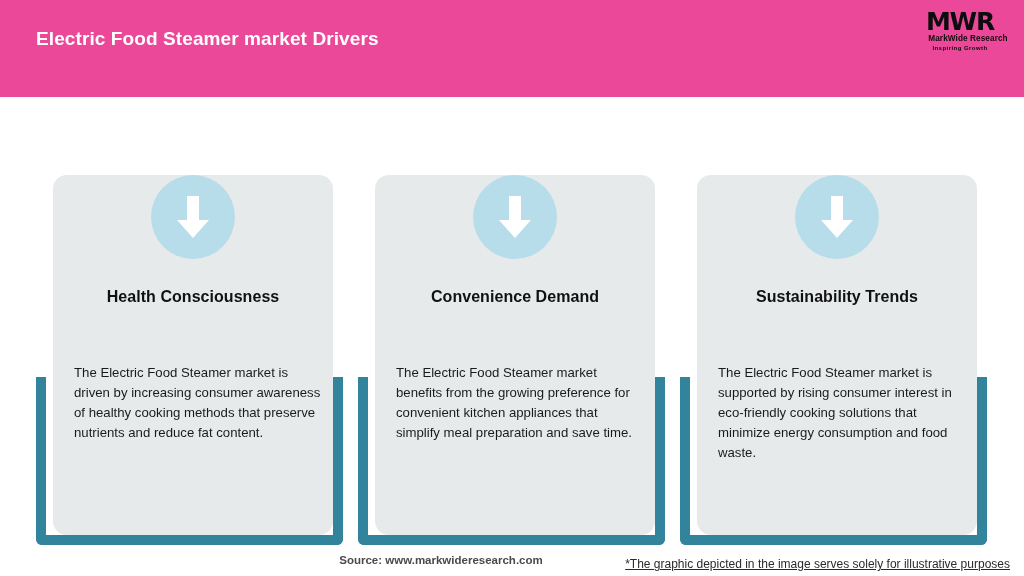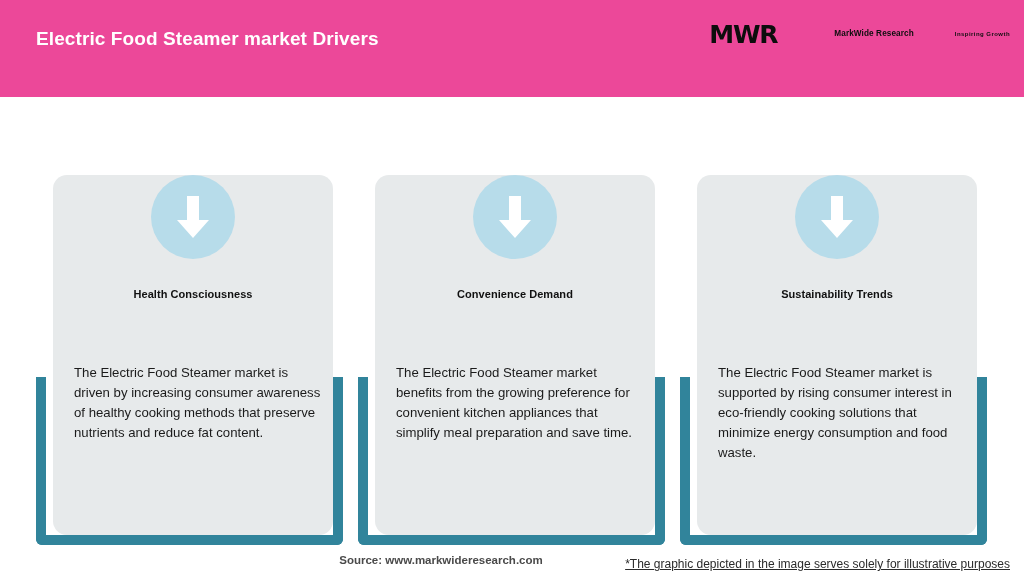--- a/index.html
+++ b/index.html
@@ -34,24 +34,23 @@
     letter-spacing: 0.1px;
     white-space: nowrap;
   }
   .logo {
     position: absolute;
     right: 14px;
     top: 9px;
     width: 100px;
     height: 50px;
     display: flex;
-    flex-direction: row;
+    flex-direction: column;
     align-items: center;
-    justify-content: flex-end;
-    gap: 41px;
+    justify-content: flex-start;
   }
   .logo-mark {
     font-size: 25px;
     font-weight: bold;
     color: #0d0d0d;
     line-height: 25px;
     letter-spacing: -1.2px;
     font-family: "DejaVu Sans", sans-serif;
   }
   .logo-name {
@@ -130,21 +129,21 @@
     justify-content: center;
   }
   .icon-circle svg { display: block; }
 
   .card-title {
     position: absolute;
     left: 0;
     top: 113px;
     width: 280px;
     text-align: center;
-    font-size: 11px;
+    font-size: 16px;
     font-weight: bold;
     color: #111111;
     letter-spacing: 0.05px;
   }
 
   .card-body {
     position: absolute;
     left: 21px;
     top: 188px;
     width: 248px;

